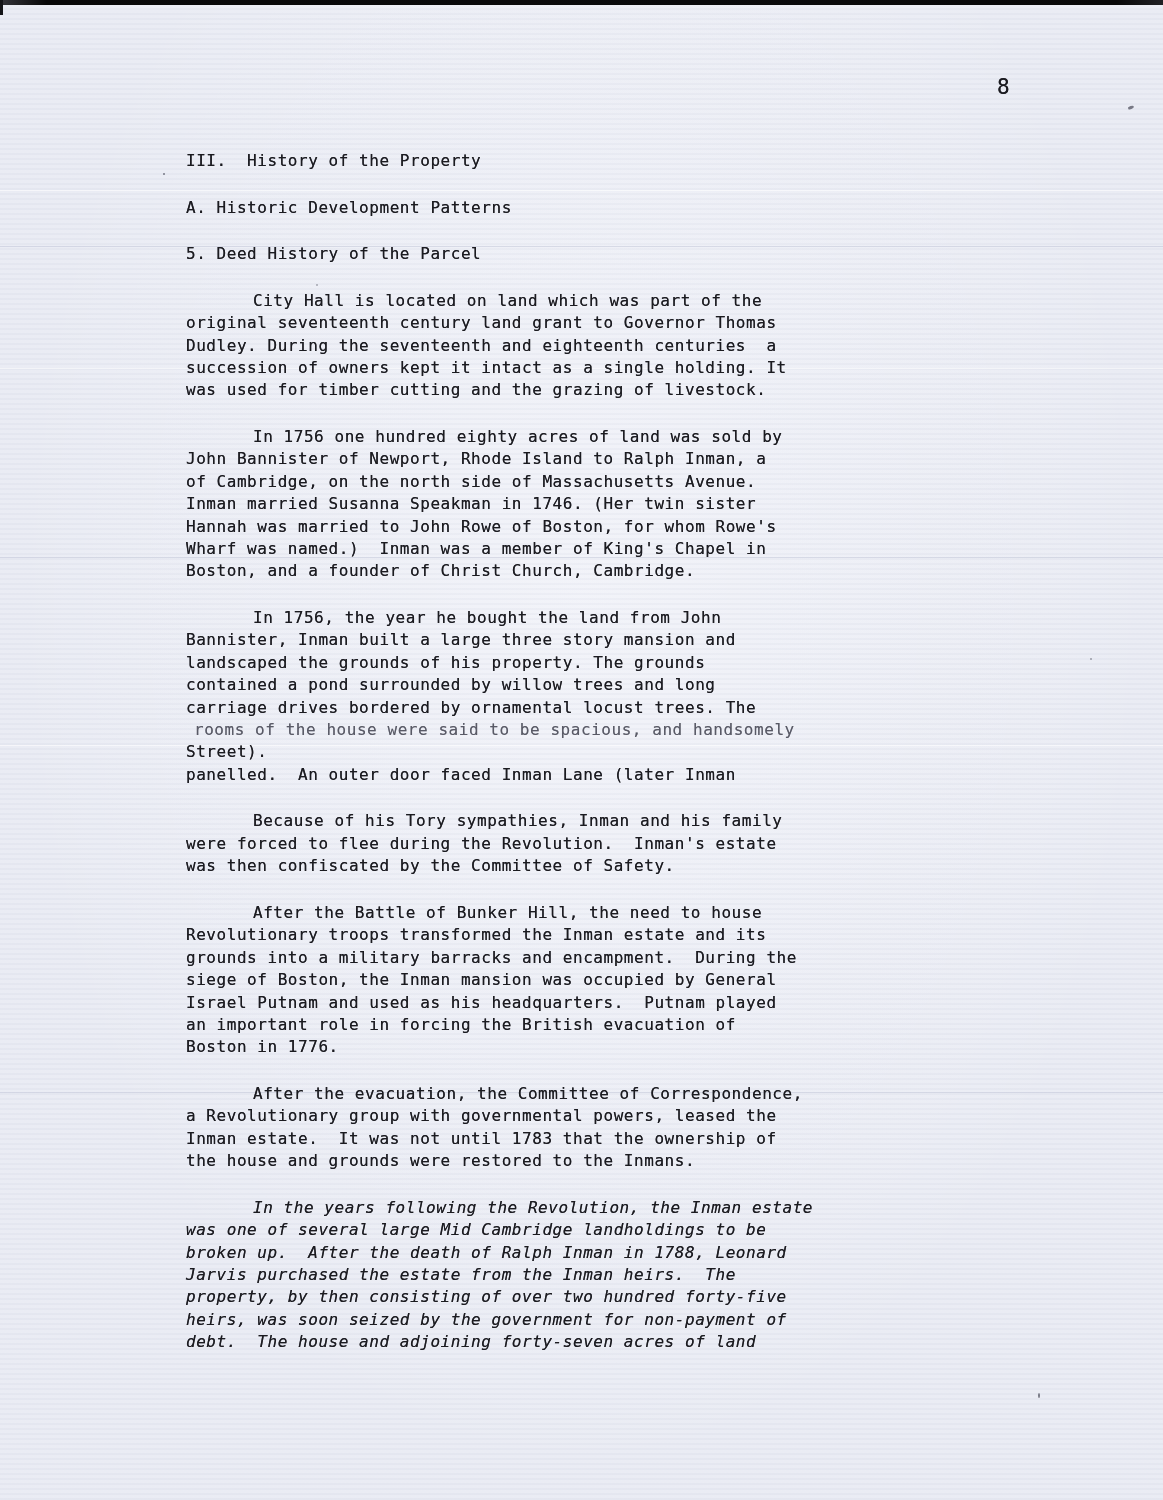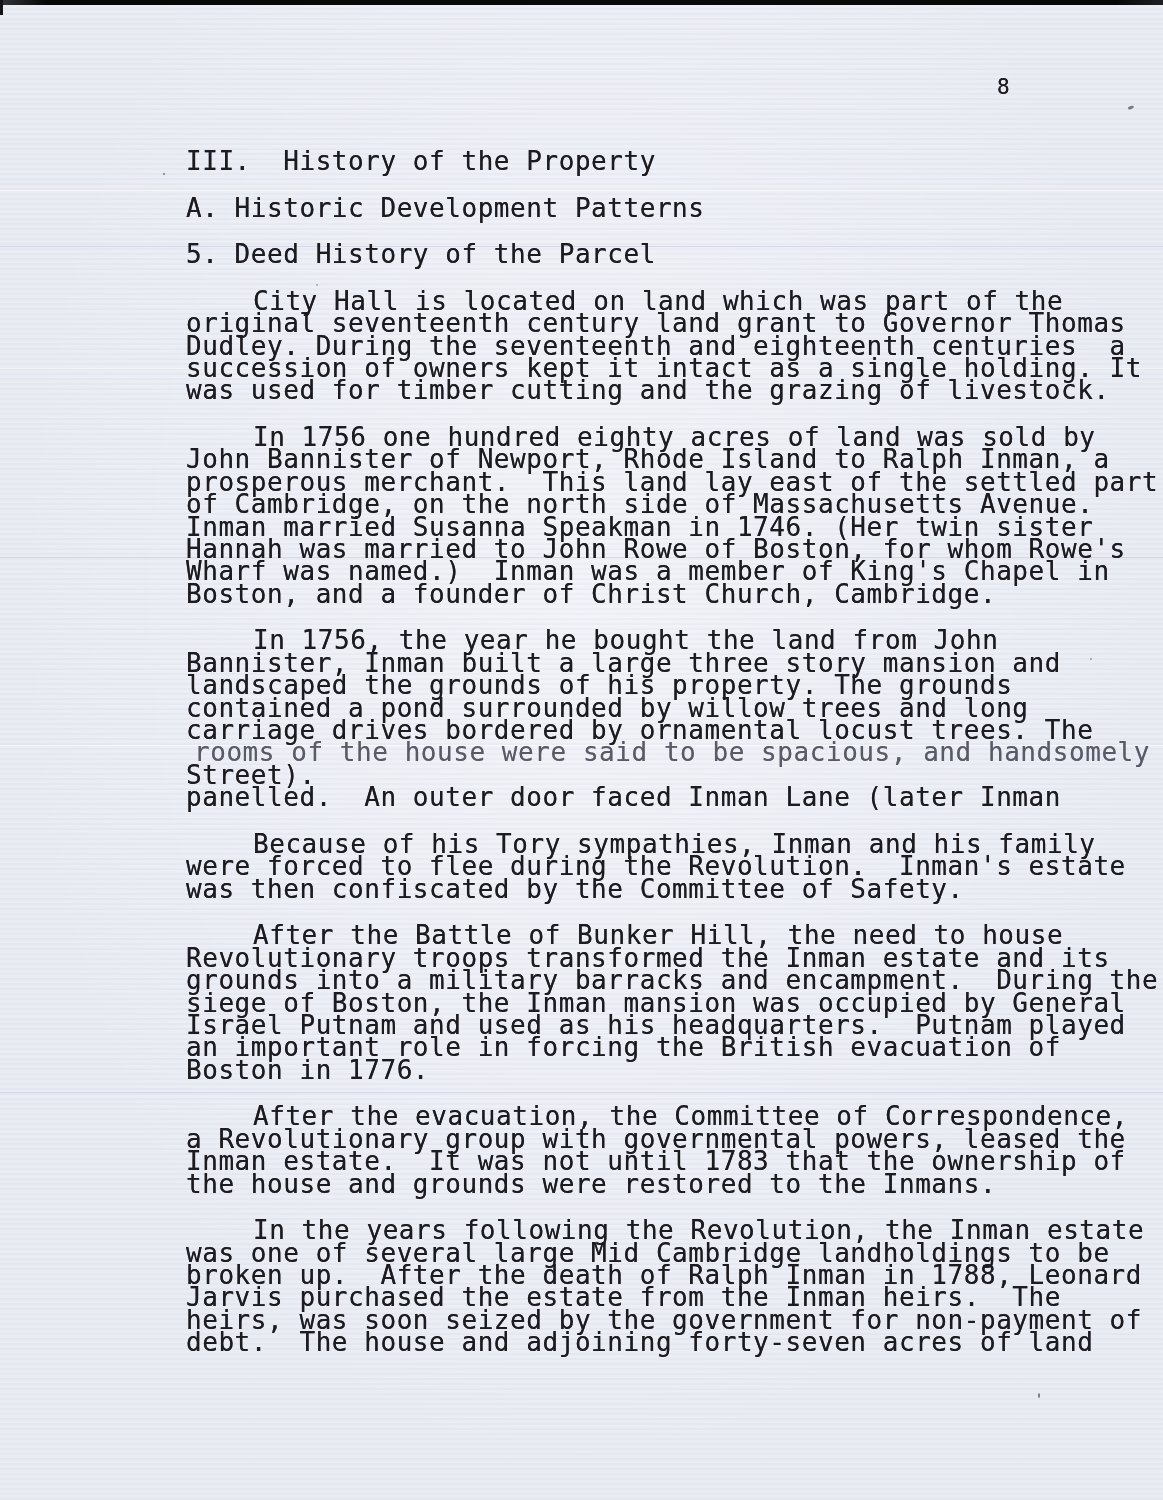--- a/index.html
+++ b/index.html
@@ -49,27 +49,27 @@
 
   .page-number {
     position: absolute; left: 997px; top: 76px;
     font-size: 21px; line-height: 22.4px; letter-spacing: 0.55px;
     text-shadow: 0 0 0.6px rgba(18,18,26,0.75);
   }
   .content {
     position: absolute; left: 186px; top: 150px; width: 870px;
   }
   .heading, .line {
-    font-size: 26px; line-height: 22.4px; letter-spacing: 0.55px;
+    font-size: 16px; line-height: 22.4px; letter-spacing: 0.55px;
     white-space: pre;
     text-shadow: 0 0 0.6px rgba(18,18,26,0.75);
   }
   .heading { margin: 0 0 24.2px 0; }
   .para { margin: 0 0 24.2px 0; }
-  .para:last-child { margin-bottom: 0; }
+  .para:last-child { margin-bottom: 0; font-style: italic; }
   .line.first { padding-left: 67px; }
   .line.faded { color: #595a66; text-shadow: 0 0 0.5px rgba(80,82,96,0.5); margin-left: 8px; }
 </style>
 </head>
 <body>
 
 <div class="page">
   <div class="top-edge"></div>
   <div class="corner-edge"></div>
 
@@ -96,21 +96,20 @@
         <div class="para">
           <div class="line first">City Hall is located on land which was part of the</div>
           <div class="line">original seventeenth century land grant to Governor Thomas</div>
           <div class="line">Dudley. During the seventeenth and eighteenth centuries  a</div>
           <div class="line">succession of owners kept it intact as a single holding. It</div>
           <div class="line">was used for timber cutting and the grazing of livestock.</div>
         </div>
         <div class="para">
           <div class="line first">In 1756 one hundred eighty acres of land was sold by</div>
           <div class="line">John Bannister of Newport, Rhode Island to Ralph Inman, a</div>
-          <div class="line">prosperous merchant.  This land lay east of the settled part</div>
           <div class="line">of Cambridge, on the north side of Massachusetts Avenue.</div>
           <div class="line">Inman married Susanna Speakman in 1746. (Her twin sister</div>
           <div class="line">Hannah was married to John Rowe of Boston, for whom Rowe's</div>
           <div class="line">Wharf was named.)  Inman was a member of King's Chapel in</div>
           <div class="line">Boston, and a founder of Christ Church, Cambridge.</div>
         </div>
         <div class="para">
           <div class="line first">In 1756, the year he bought the land from John</div>
           <div class="line">Bannister, Inman built a large three story mansion and</div>
           <div class="line">landscaped the grounds of his property. The grounds</div>
@@ -138,18 +137,19 @@
           <div class="line first">After the evacuation, the Committee of Correspondence,</div>
           <div class="line">a Revolutionary group with governmental powers, leased the</div>
           <div class="line">Inman estate.  It was not until 1783 that the ownership of</div>
           <div class="line">the house and grounds were restored to the Inmans.</div>
         </div>
         <div class="para">
           <div class="line first">In the years following the Revolution, the Inman estate</div>
           <div class="line">was one of several large Mid Cambridge landholdings to be</div>
           <div class="line">broken up.  After the death of Ralph Inman in 1788, Leonard</div>
           <div class="line">Jarvis purchased the estate from the Inman heirs.  The</div>
+          <div class="line">property, by then consisting of over two hundred forty-five</div>
           <div class="line">heirs, was soon seized by the government for non-payment of</div>
           <div class="line">debt.  The house and adjoining forty-seven acres of land</div>
         </div>
       </div>
   </div>
 </div>
 
 </body></html>

